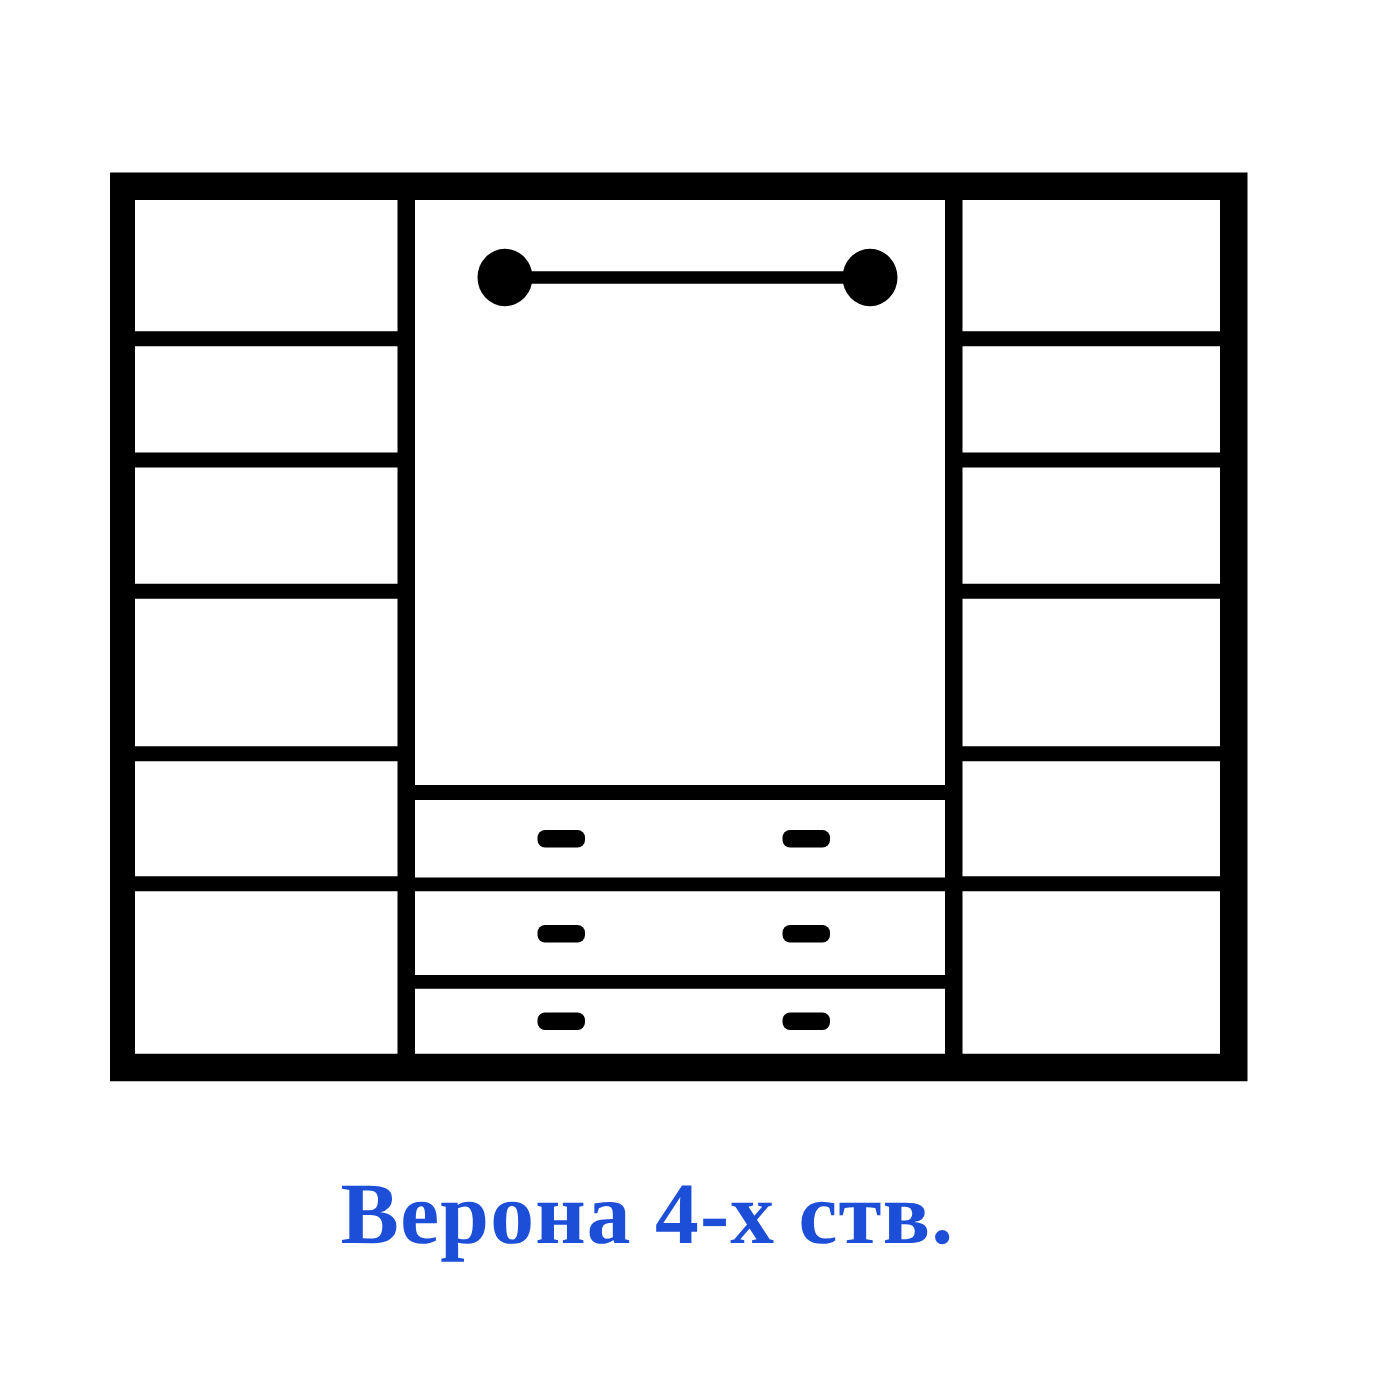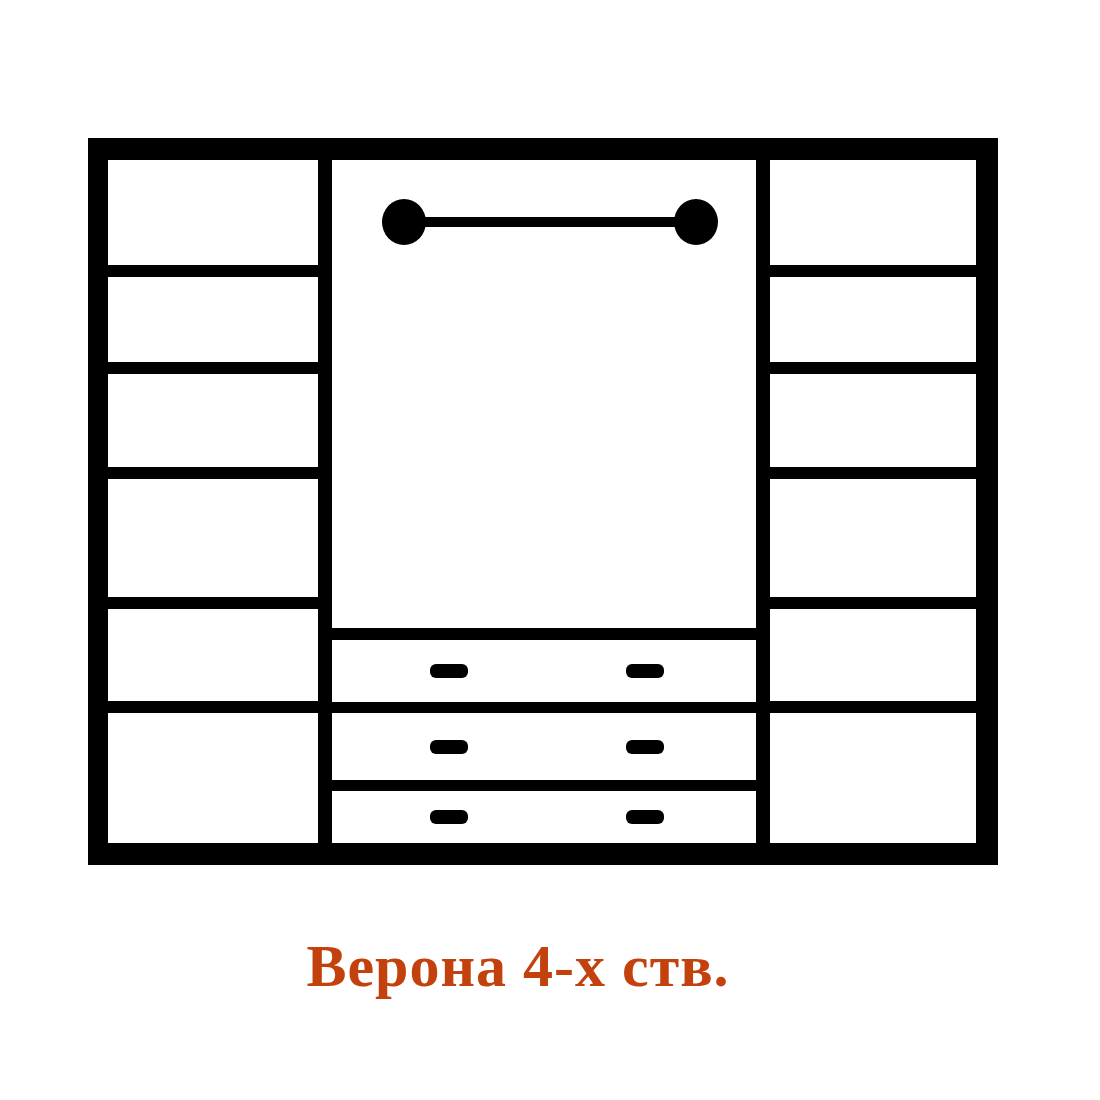--- a/index.html
+++ b/index.html
@@ -72,23 +72,23 @@
   }
   .handle-left  { left: 98px; }
   .handle-right { left: 294px; }
   
   .caption {
     position: absolute;
     left: 73px;
     top: 932px;
     width: 890px;
     text-align: center;
-    font-size: 60px;
+    font-size: 70px;
     font-weight: bold;
-    color: #c2410c;
+    color: #1d4ed8;
     letter-spacing: 1px;
     white-space: nowrap;
   }
 </style>
 </head>
 <body>
 
 <div class="canvas">
 
   <div class="frame">

